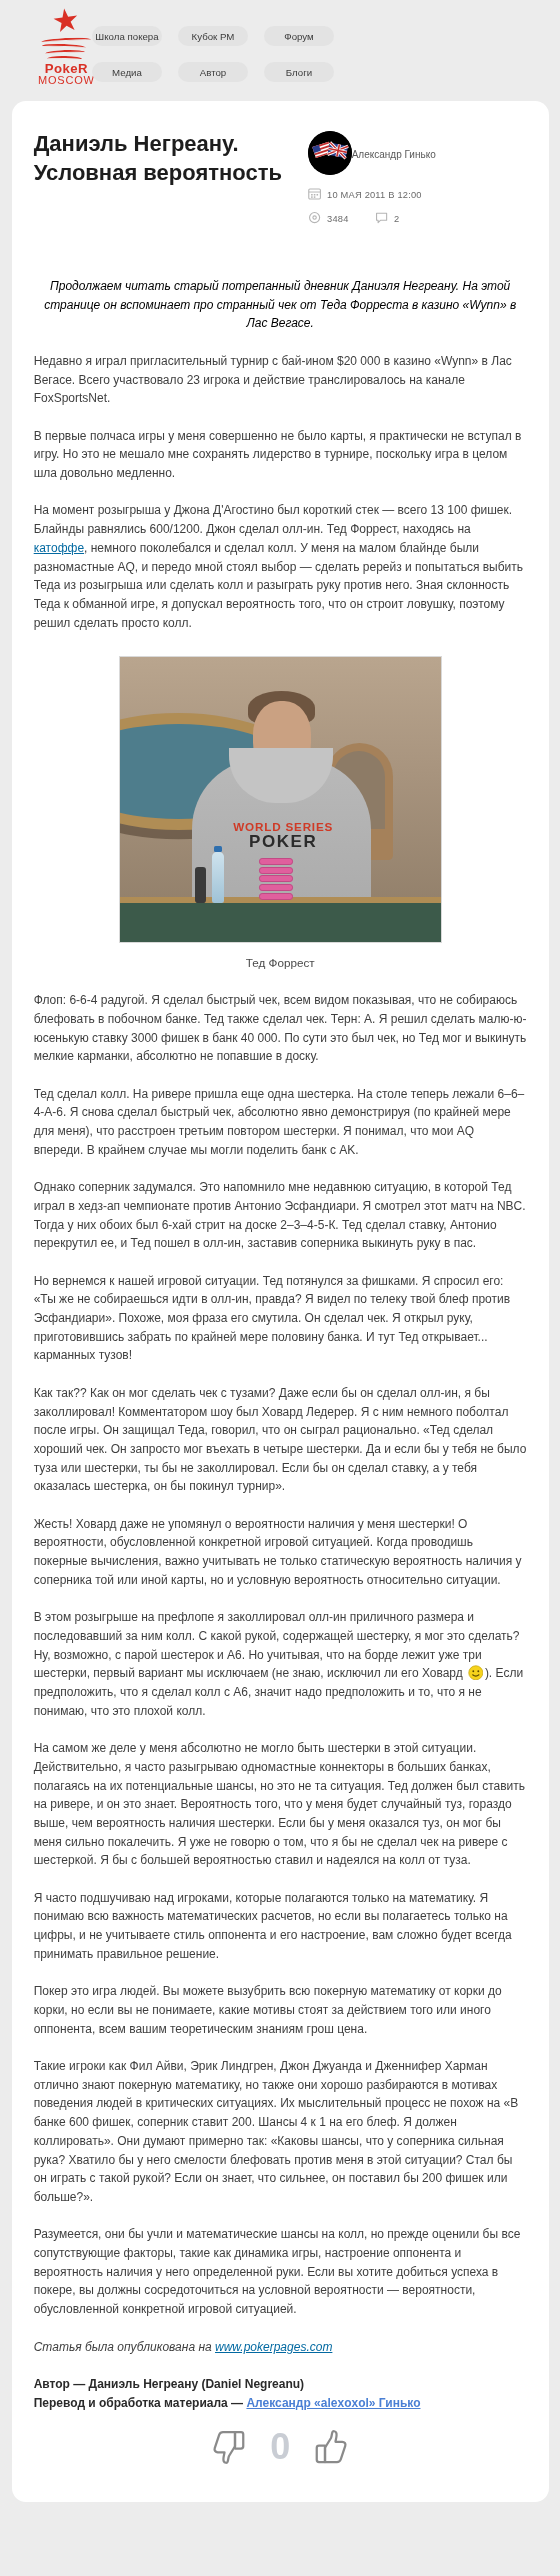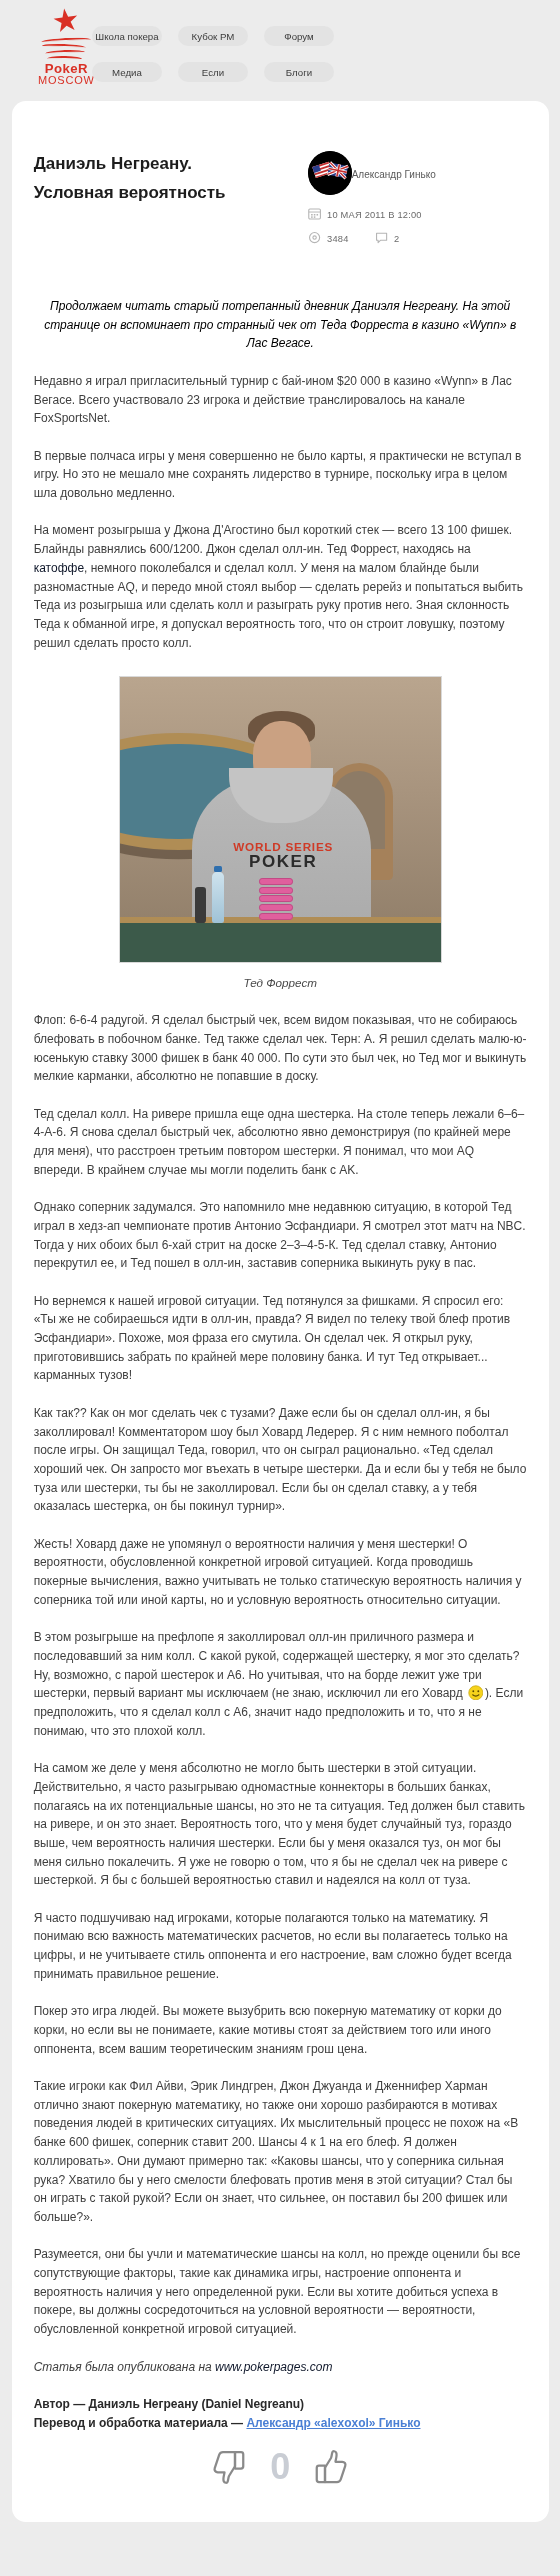--- a/index.html
+++ b/index.html
@@ -35,37 +35,37 @@
     display:flex; align-items:center; justify-content:center;
     white-space:nowrap;
   }
   
   .card {
     position:relative; width:537px; margin:0 11.7px;
     background:#ffffff; border-radius:14px;
     padding:28px 22px 31px 22px;
   }
   .article-head { position:relative; min-height:128px; }
-  .title { font-size:17px; line-height:29px; font-weight:bold; color:#1d1d1d; width:257px;margin-top:20px;}
+  .title { font-size:22px; line-height:29px; font-weight:bold; color:#1d1d1d; width:257px;}
   .meta { position:absolute; left:274px; top:1.6px; width:241px; }
   .meta-author { display:flex; align-items:center; gap:0; }
   .avatar {
     width:44px; height:44px; border-radius:50%; overflow:hidden; flex:0 0 auto;
     background:#000; cursor:pointer;
   }
   .author-name { font-size:10px; color:#5a5a5a; padding-top:3.1px; cursor:pointer;}
   .meta-row { display:flex; align-items:flex-end; gap:6.2px; margin-top:12.5px; color:#6b6b6b; font-size:9.3px; letter-spacing:0.2px;}
   .meta-row .mr2 { margin-left:20px; }
   .meta-icon { width:13.2px; height:13.2px; flex:0 0 auto; display:inline-block; }
   .views-row { margin-top:11px; }
   
   .body-text { margin-top:20px; font-size:12px; line-height:18.7px; color:#3f3f3f; }
   .body-text p { margin-bottom:18.7px; }
   .lead { font-style:italic; color:#000000;text-align:center; }
-  a.inline-link { color:#0f172a; cursor:pointer; }
+  a.inline-link { color:#0369a1; text-decoration:underline; cursor:pointer; }
   .source-line { font-style:italic; }
   
   .photo-fig { margin:23.4px 0 18.7px; }
   .photo {
     width:323px; height:287px; margin:0 auto; position:relative; overflow:hidden;
     border:0.8px solid #d9d9d9;
     background:linear-gradient(180deg,#b9a58e 0%,#a8947e 40%,#8d7b66 100%);
   }
   .ph-table {
     position:absolute; left:-70px; top:56px; width:257px; height:117px;
@@ -104,21 +104,21 @@
     background:#3c5a4a; border-top:6.2px solid #b08d55;
   }
   .ph-chips { position:absolute; left:139px; bottom:40px; width:34px; height:45px; }
   .ph-chips div { height:7px; border-radius:3.1px; background:#e05f9d; border:0.8px solid #c14a85; margin-top:1.6px;}
   .ph-bottle {
     position:absolute; left:92px; bottom:39px; width:12.5px; height:51px;
     background:linear-gradient(180deg,#cfe3ee,#9fc2d6); border-radius:4.7px 4.7px 2.3px 2.3px;
   }
   .ph-bottle:before { content:""; position:absolute; left:2.3px; top:-6.2px; width:7.8px; height:6.2px; background:#2f6fae; border-radius:1.6px;}
   .ph-can { position:absolute; left:75px; bottom:39px; width:11.7px; height:36px; background:#3a3a3a; border-radius:3.1px;}
-  .photo-caption { text-align:center; font-style:italic; font-size:11.7px; color:#4a4a4a; margin-top:11px; }
+  .photo-caption { text-align:center; font-size:11.7px; color:#4a4a4a; margin-top:11px; }
   
   .smiley { display:inline-block; width:15.6px; height:15.6px; vertical-align:-3.1px; margin:0 1.6px; }
   
   .credits { font-weight:bold; color:#2a2a2a; font-size:12px; line-height:18.7px; margin-top:6px;}
   a.credit-link { color:#4a7fd4; font-weight:bold; text-decoration:underline; cursor:pointer;}
   .vote-row { display:flex; align-items:center; justify-content:center; gap:14px; margin-top:11px; }
   .vote-count { font-size:36px; color:#c9cdd4; font-weight:bold; }
   .thumb { width:48px; height:48px; cursor:pointer; }
 </style>
 </head>
@@ -134,21 +134,21 @@
         <div></div>
       </div>
     <div class="logo-word1">PokeR</div>
     <div class="logo-word2">MOSCOW</div>
   </div>
   <nav class="nav-grid">
     <button class="nav-btn">Школа покера</button>
     <button class="nav-btn">Кубок РМ</button>
     <button class="nav-btn">Форум</button>
     <button class="nav-btn">Медиа</button>
-    <button class="nav-btn">Если</button>
+    <button class="nav-btn">Автор</button>
     <button class="nav-btn">Блоги</button>
   </nav>
 </header>
 
 <main class="card">
 
   <div class="article-head">
     <h1 class="title">
       <div>Даниэль Негреану.</div>
       <div>Условная вероятность</div>

